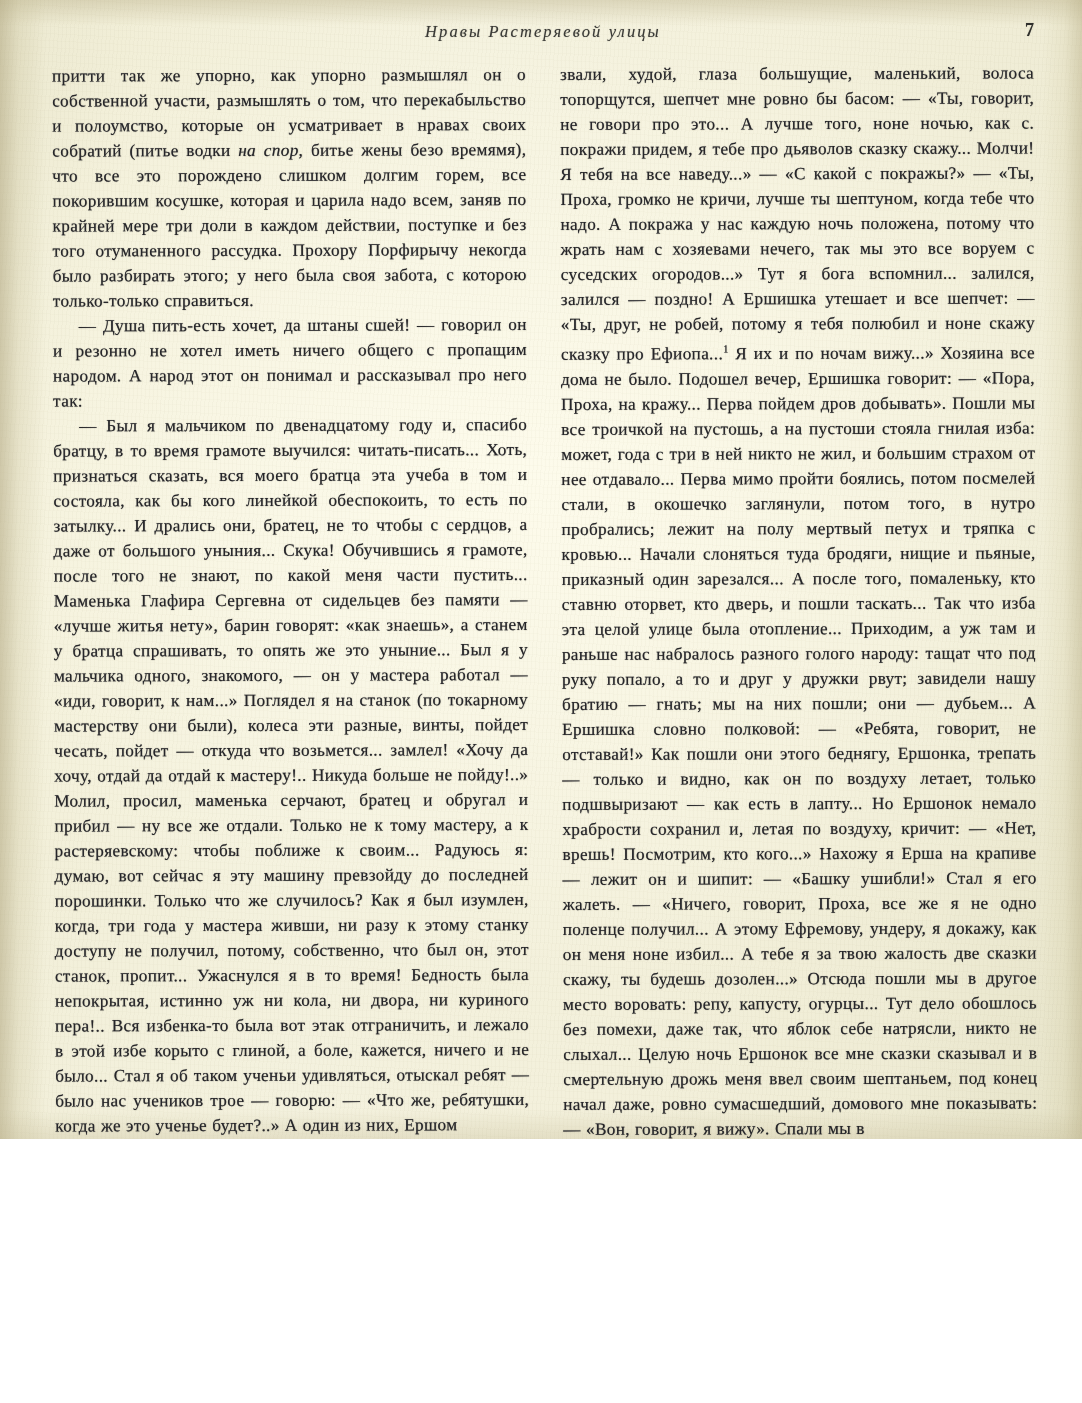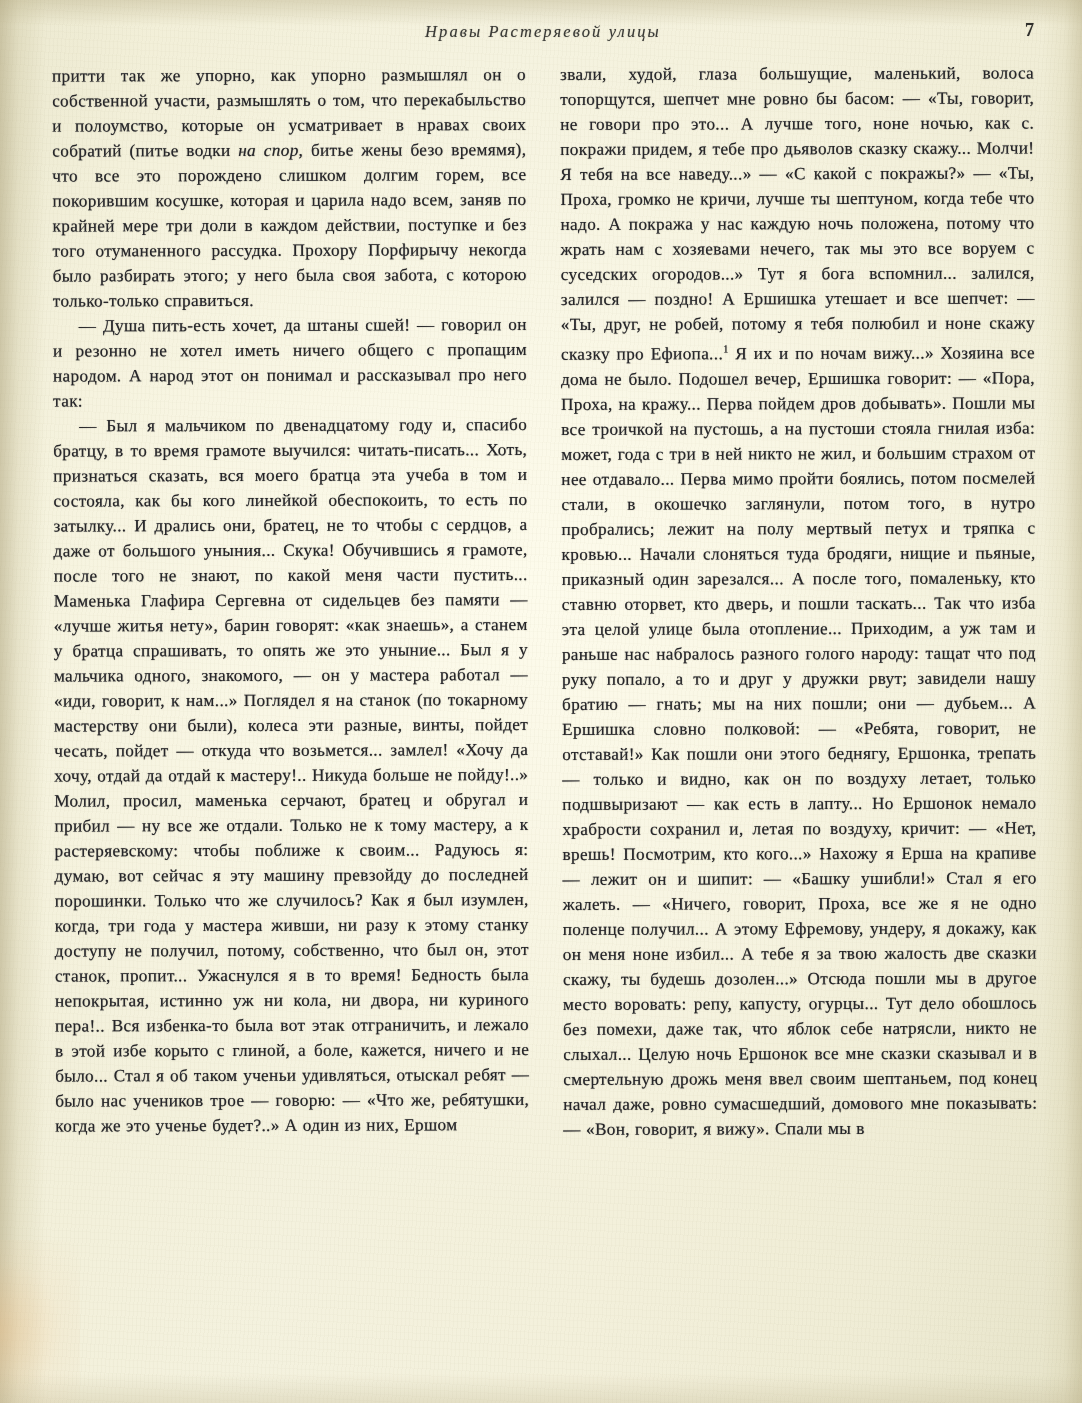--- a/index.html
+++ b/index.html
@@ -11,21 +11,21 @@
     width: 1082px;
     height: 1403px;
     overflow: hidden;
     font-family: "Liberation Serif", "DejaVu Serif", serif;
   }
 
   
   .page {
     position: relative;
     width: 1082px;
-    height: 1403px;
+    height: 1139px;
     box-sizing: border-box;
     background:
       radial-gradient(ellipse 120% 80% at 48% 42%, rgba(255,253,238,0.85) 0%, rgba(243,240,216,0.30) 55%, rgba(226,222,192,0.0) 100%),
       linear-gradient(100deg, #e9e6cd 0%, #f2efd9 12%, #f4f2e0 38%, #f3f0dc 62%, #eeebd4 84%, #e4e1c6 100%);
     overflow: hidden;
   }
   
   .grain {
     position: absolute;
     inset: 0;

